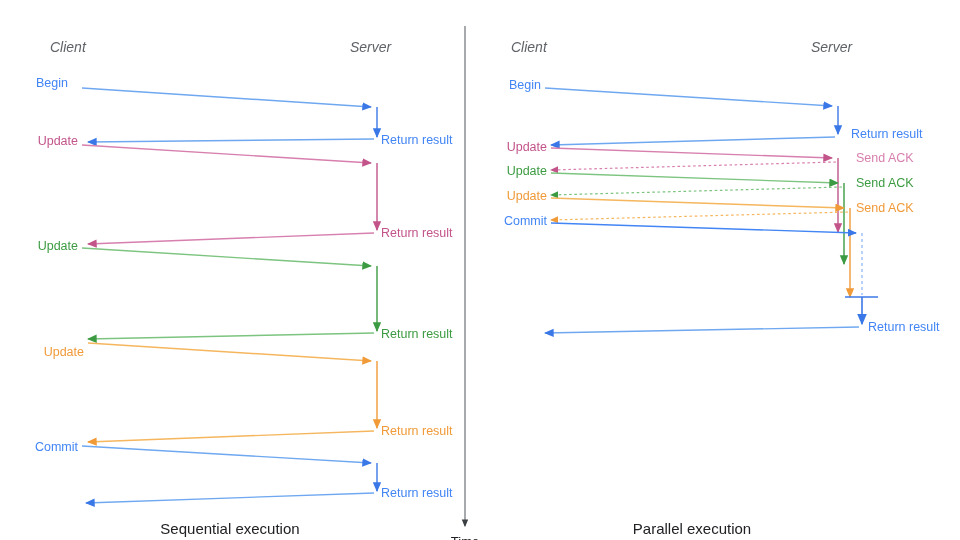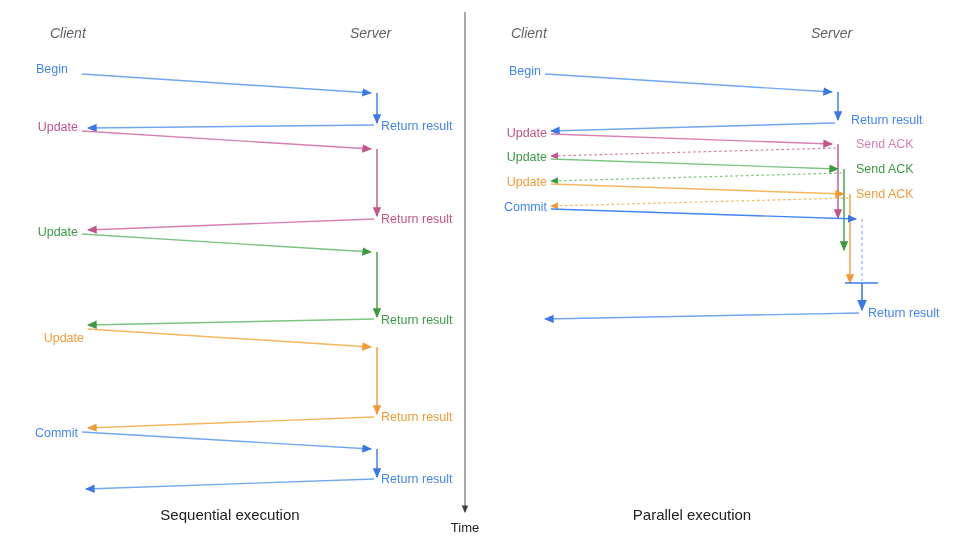--- a/index.html
+++ b/index.html
@@ -1,21 +1,21 @@
 <!DOCTYPE html>
 <html><head>
 <meta charset="utf-8">
 <title>Sequential vs Parallel execution</title>
 <style>
   html,body{margin:0;padding:0;}
   body{
     width:960px;height:540px;background:#ffffff;overflow:hidden;
     font-family:"Liberation Sans","DejaVu Sans",sans-serif;
   }
-  #stage{position:relative;width:960px;height:452px;}
+  #stage{position:relative;width:960px;height:452px;margin-top:14px;}
   svg{position:absolute;top:0;left:0;width:960px;height:540px;}
   text{font-family:"Liberation Sans","DejaVu Sans",sans-serif;}
   .actor{font-size:14px;font-style:italic;fill:#5f6368;}
   .msglabel{font-size:12.5px;}
   .caption{font-size:15px;fill:#202124;}
   .timelabel{font-size:13px;fill:#202124;}
   .divider{stroke:#5f6368;stroke-width:1.1;}
 </style>
 </head>
 <body>

